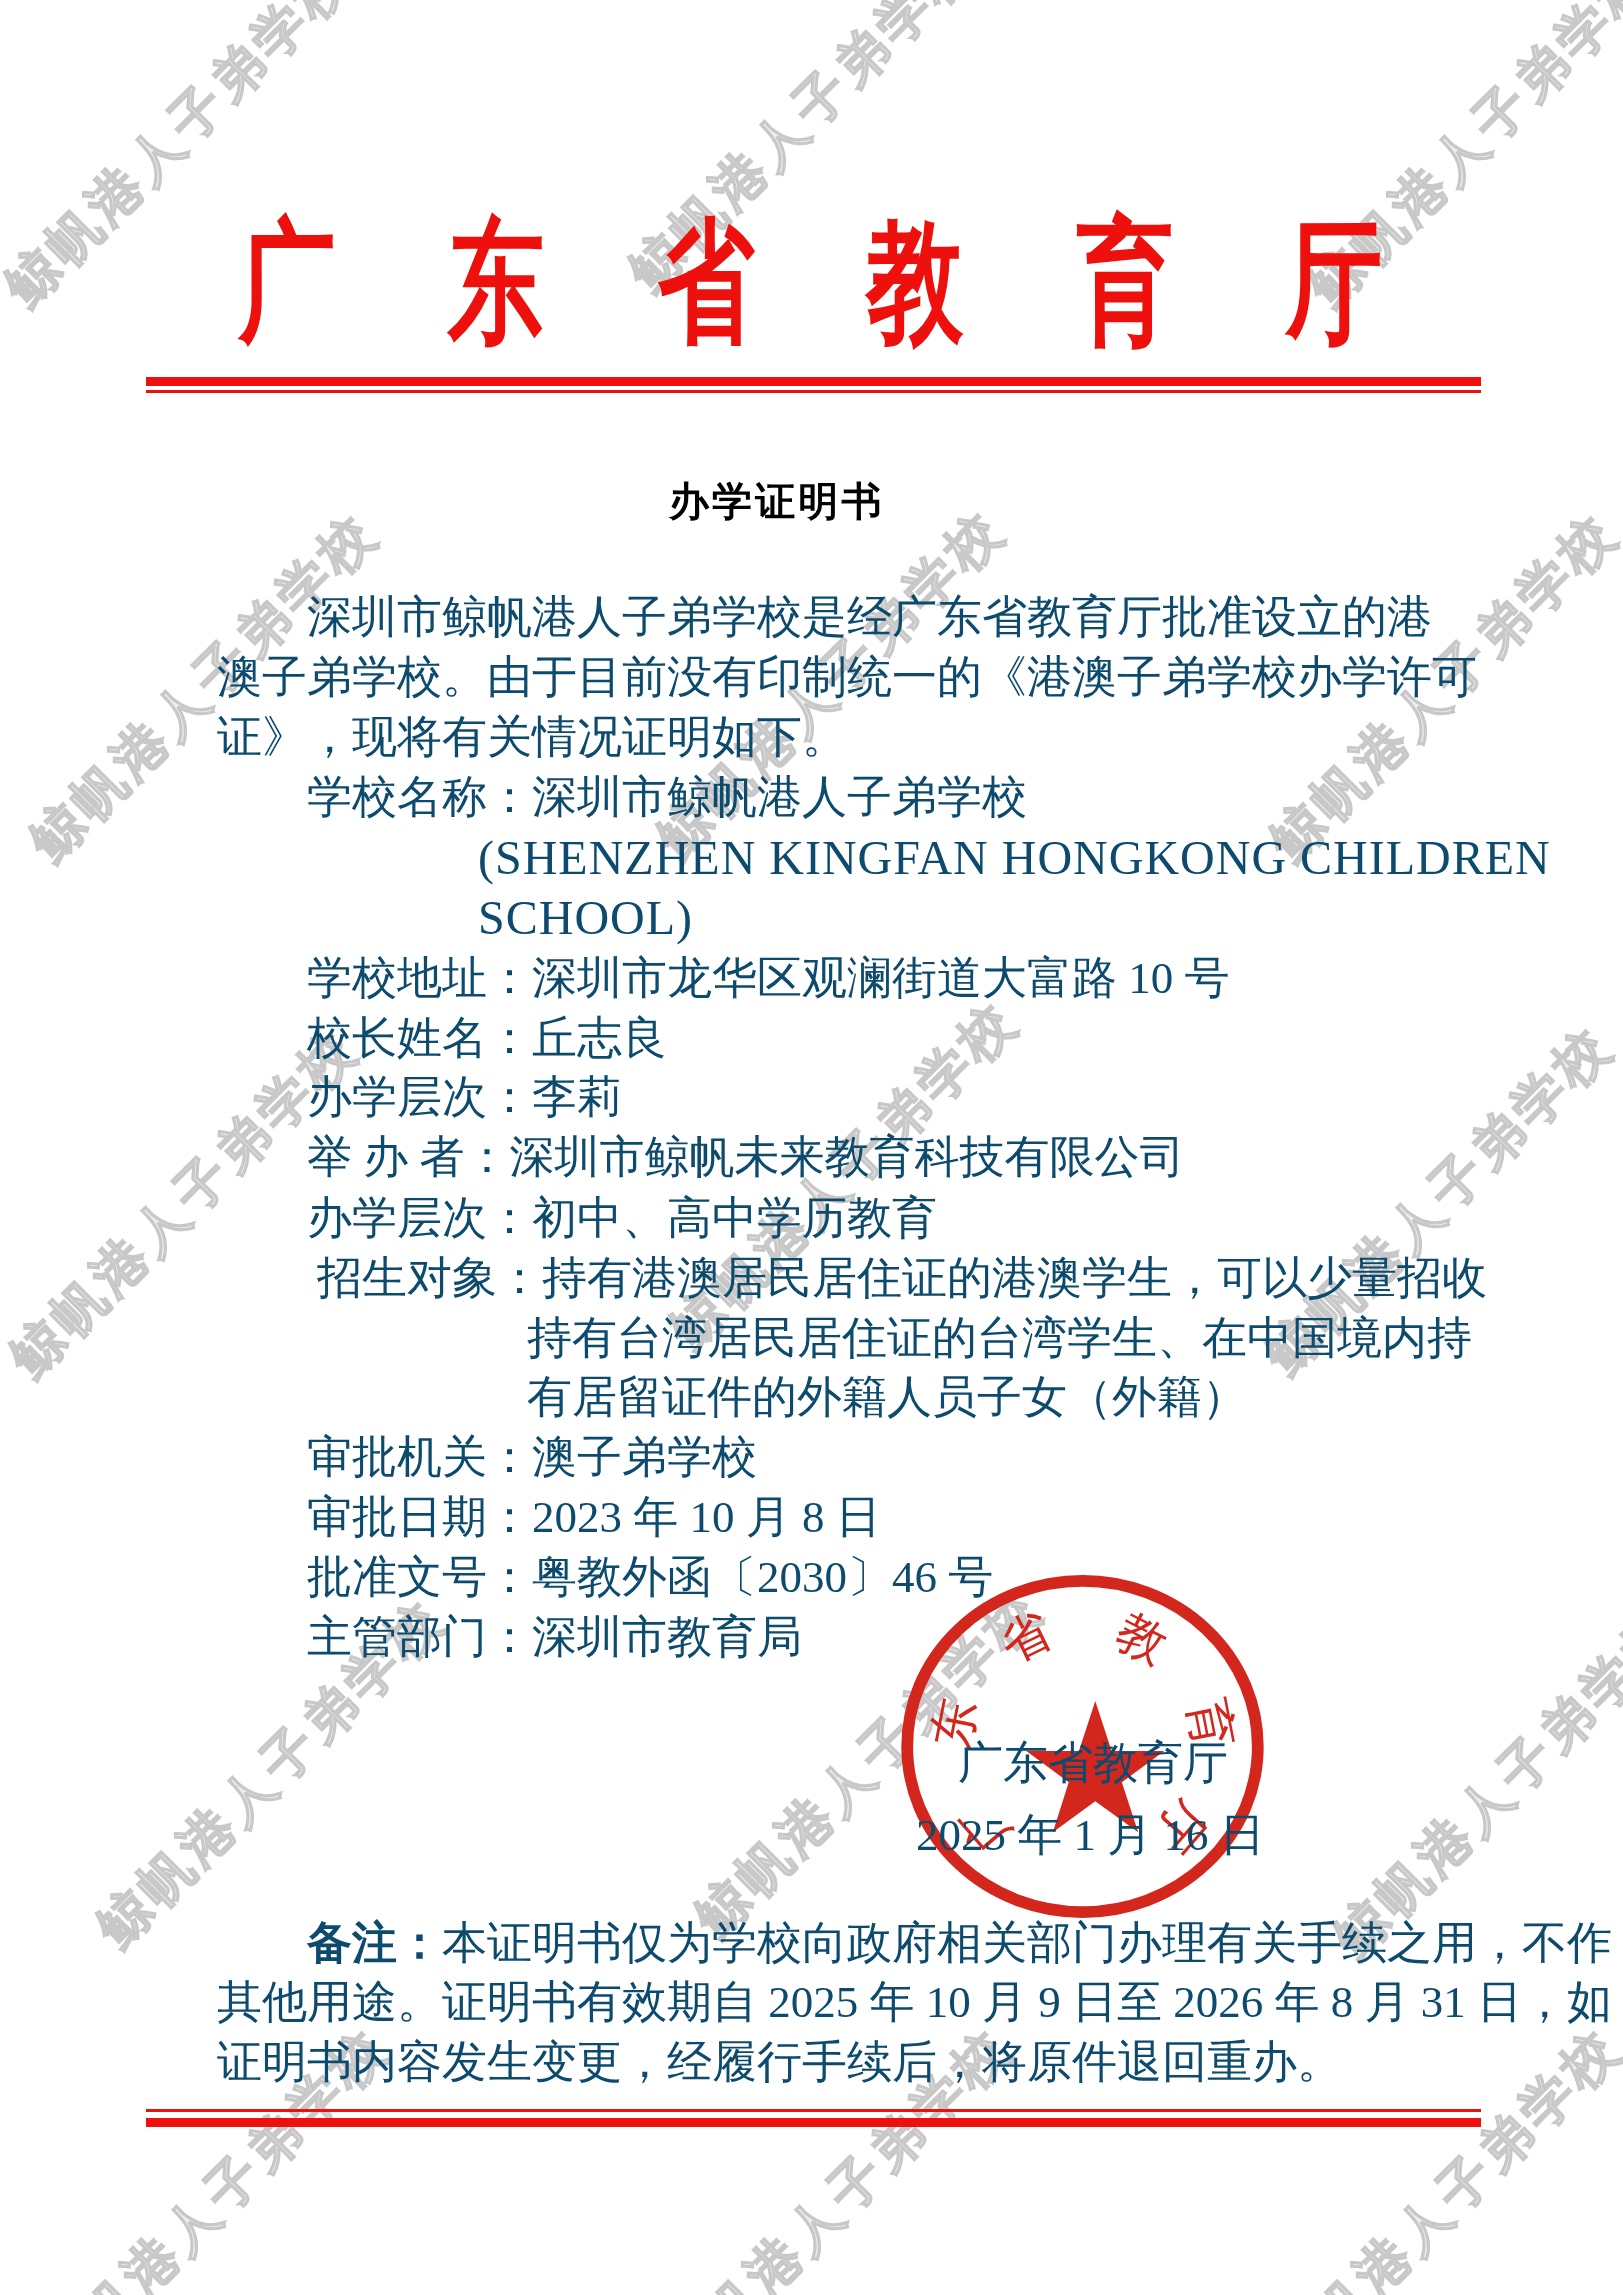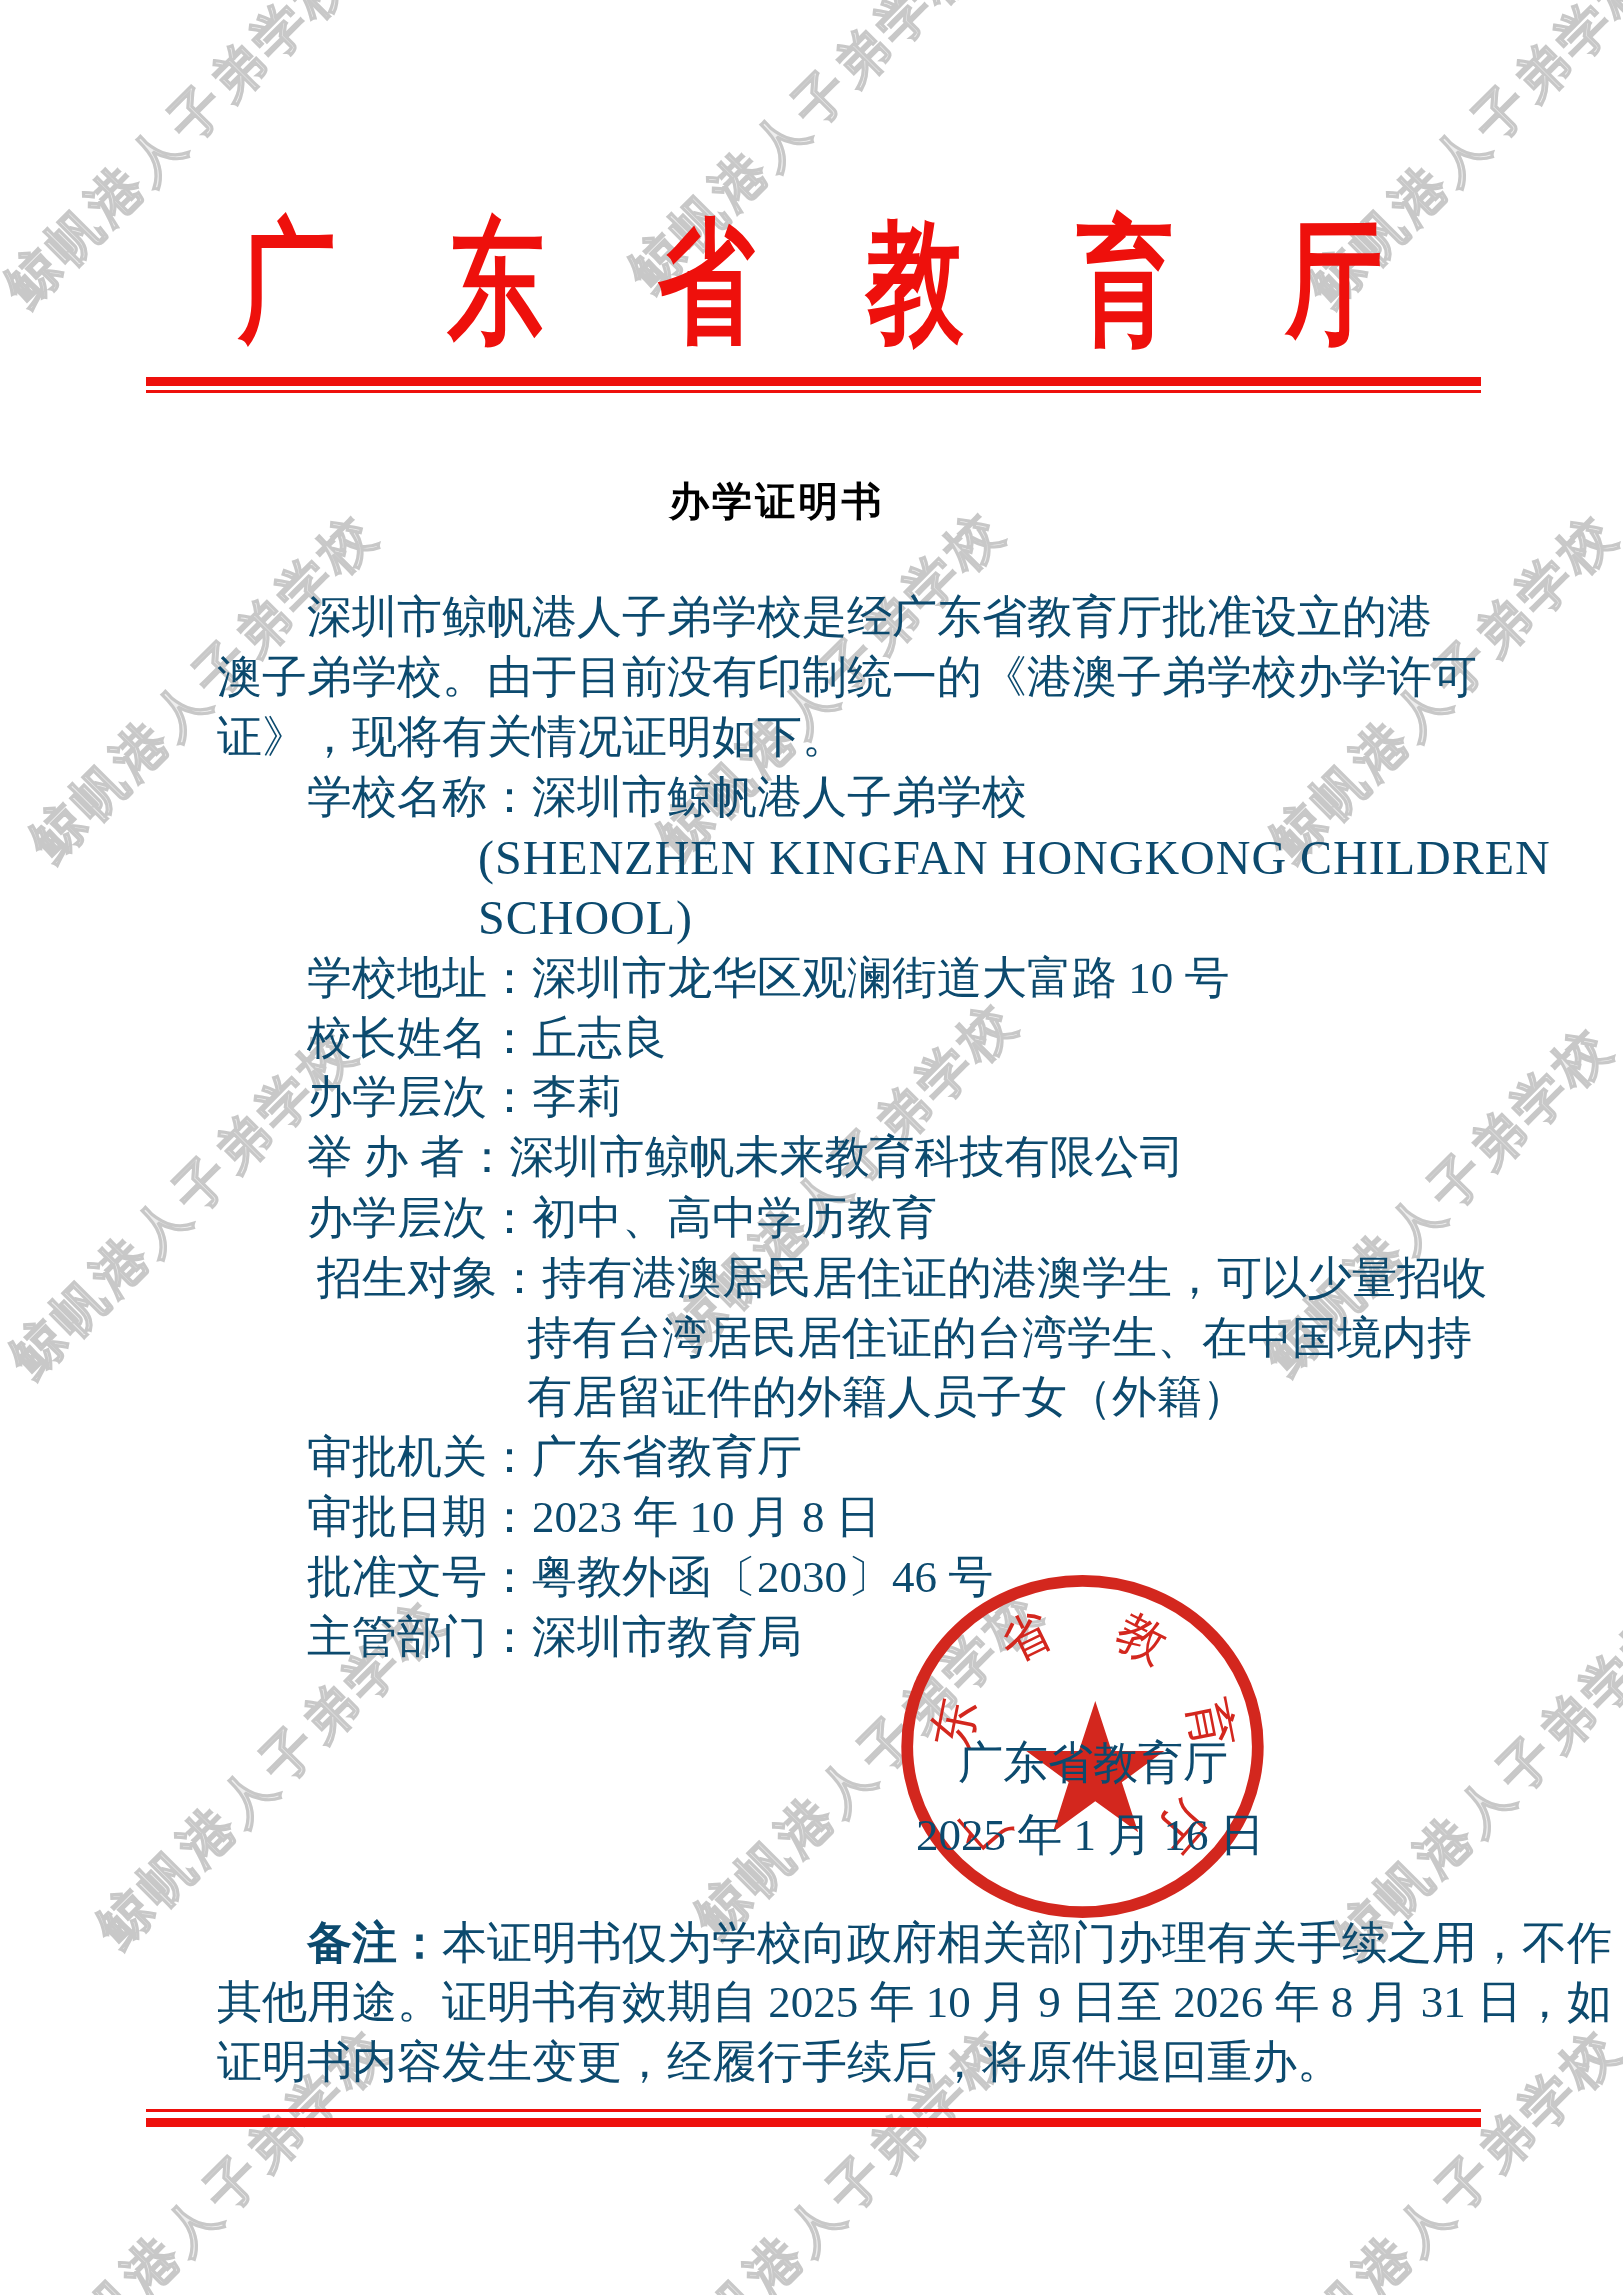--- a/index.html
+++ b/index.html
@@ -89,21 +89,21 @@
   <div class="line latin" style="left:478px;top:828px;">(SHENZHEN KINGFAN HONGKONG CHILDREN</div>
   <div class="line latin" style="left:478px;top:888px;">SCHOOL)</div>
   <div class="line" style="left:307px;top:948px;">学校地址：深圳市龙华区观澜街道大富路 10 号</div>
   <div class="line" style="left:307px;top:1008px;">校长姓名：丘志良</div>
   <div class="line" style="left:307px;top:1067px;">办学层次：李莉</div>
   <div class="line" style="left:307px;top:1127px;">举 办 者：深圳市鲸帆未来教育科技有限公司</div>
   <div class="line" style="left:307px;top:1188px;">办学层次：初中、高中学历教育</div>
   <div class="line" style="left:317px;top:1248px;">招生对象：持有港澳居民居住证的港澳学生，可以少量招收</div>
   <div class="line" style="left:527px;top:1308px;">持有台湾居民居住证的台湾学生、在中国境内持</div>
   <div class="line" style="left:527px;top:1367px;">有居留证件的外籍人员子女（外籍）</div>
-  <div class="line" style="left:307px;top:1427px;">审批机关：广东省教育厅</div>
+  <div class="line" style="left:307px;top:1427px;">审批机关：澳子弟学校</div>
   <div class="line" style="left:307px;top:1487px;">审批日期：2023 年 10 月 8 日</div>
   <div class="line" style="left:307px;top:1547px;">批准文号：粤教外函〔2030〕46 号</div>
   <div class="line" style="left:307px;top:1607px;">主管部门：深圳市教育局</div>
 
   <svg class="seal" width="369" height="349" viewBox="0 0 722 682">
     <ellipse cx="361" cy="341" rx="343" ry="324" fill="none" stroke="#d3271e" stroke-width="23"></ellipse>
     <polygon fill="#d3271e" points="386,252 418,350 521,350 438,411 470,509 386,448 303,509 334,411 251,350 354,350"></polygon>
     <g font-size="96" fill="#d3271e" text-anchor="middle" font-family="Liberation Serif, DejaVu Serif, serif">
       <text transform="translate(169,497) rotate(-131)" dominant-baseline="central">广</text>
       <text transform="translate(111,296) rotate(-79)" dominant-baseline="central">东</text>

